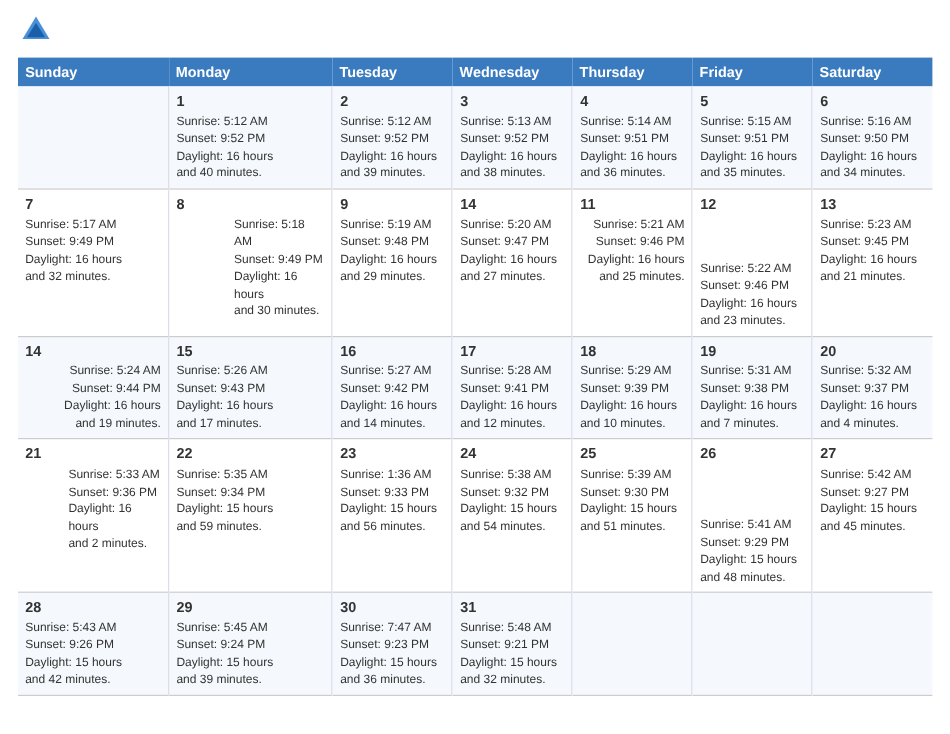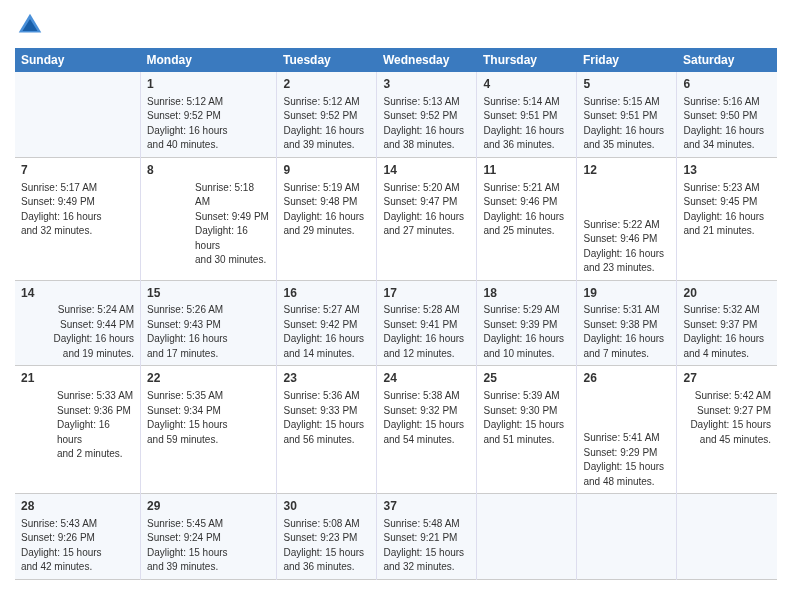--- a/index.html
+++ b/index.html
@@ -197,21 +197,21 @@
           </td>
           <td>
             <span class="day-num">14</span>
             <div class="day-info" style="white-space: pre-line;">Sunrise: 5:20 AM
 Sunset: 9:47 PM
 Daylight: 16 hours
 and 27 minutes.</div>
           </td>
           <td>
             <span class="day-num">11</span>
-            <div class="day-info" style="white-space: pre-line;">Sunrise: 5:21 AM
+            <div class="day-info" style="white-space: pre-line; text-align: right;">Sunrise: 5:21 AM
 Sunset: 9:46 PM
 Daylight: 16 hours
 and 25 minutes.</div>
           </td>
           <td>
             <span class="day-num">12</span>
             <div class="day-info" style="white-space: pre-line; margin-top: 39px;">Sunrise: 5:22 AM
 Sunset: 9:46 PM
 Daylight: 16 hours
 and 23 minutes.</div>
@@ -285,21 +285,21 @@
           </td>
           <td>
             <span class="day-num">22</span>
             <div class="day-info" style="white-space: pre-line;">Sunrise: 5:35 AM
 Sunset: 9:34 PM
 Daylight: 15 hours
 and 59 minutes.</div>
           </td>
           <td>
             <span class="day-num">23</span>
-            <div class="day-info" style="white-space: pre-line;">Sunrise: 5:36 AM
+            <div class="day-info" style="white-space: pre-line;">Sunrise: 1:36 AM
 Sunset: 9:33 PM
 Daylight: 15 hours
 and 56 minutes.</div>
           </td>
           <td>
             <span class="day-num">24</span>
             <div class="day-info" style="white-space: pre-line;">Sunrise: 5:38 AM
 Sunset: 9:32 PM
 Daylight: 15 hours
 and 54 minutes.</div>
@@ -313,21 +313,21 @@
           </td>
           <td>
             <span class="day-num">26</span>
             <div class="day-info" style="white-space: pre-line; margin-top: 44px;">Sunrise: 5:41 AM
 Sunset: 9:29 PM
 Daylight: 15 hours
 and 48 minutes.</div>
           </td>
           <td>
             <span class="day-num">27</span>
-            <div class="day-info" style="white-space: pre-line; text-align: right;">Sunrise: 5:42 AM
+            <div class="day-info" style="white-space: pre-line;">Sunrise: 5:42 AM
 Sunset: 9:27 PM
 Daylight: 15 hours
 and 45 minutes.</div>
           </td>
         </tr>
         <tr>
           <td>
             <span class="day-num">28</span>
             <div class="day-info" style="white-space: pre-line;">Sunrise: 5:43 AM
 Sunset: 9:26 PM
@@ -336,27 +336,27 @@
           </td>
           <td>
             <span class="day-num">29</span>
             <div class="day-info" style="white-space: pre-line;">Sunrise: 5:45 AM
 Sunset: 9:24 PM
 Daylight: 15 hours
 and 39 minutes.</div>
           </td>
           <td>
             <span class="day-num">30</span>
-            <div class="day-info" style="white-space: pre-line;">Sunrise: 5:08 AM
+            <div class="day-info" style="white-space: pre-line;">Sunrise: 7:47 AM
 Sunset: 9:23 PM
 Daylight: 15 hours
 and 36 minutes.</div>
           </td>
           <td>
-            <span class="day-num">37</span>
+            <span class="day-num">31</span>
             <div class="day-info" style="white-space: pre-line;">Sunrise: 5:48 AM
 Sunset: 9:21 PM
 Daylight: 15 hours
 and 32 minutes.</div>
           </td>
           <td></td>
           <td></td>
           <td></td>
         </tr>
       </tbody>

